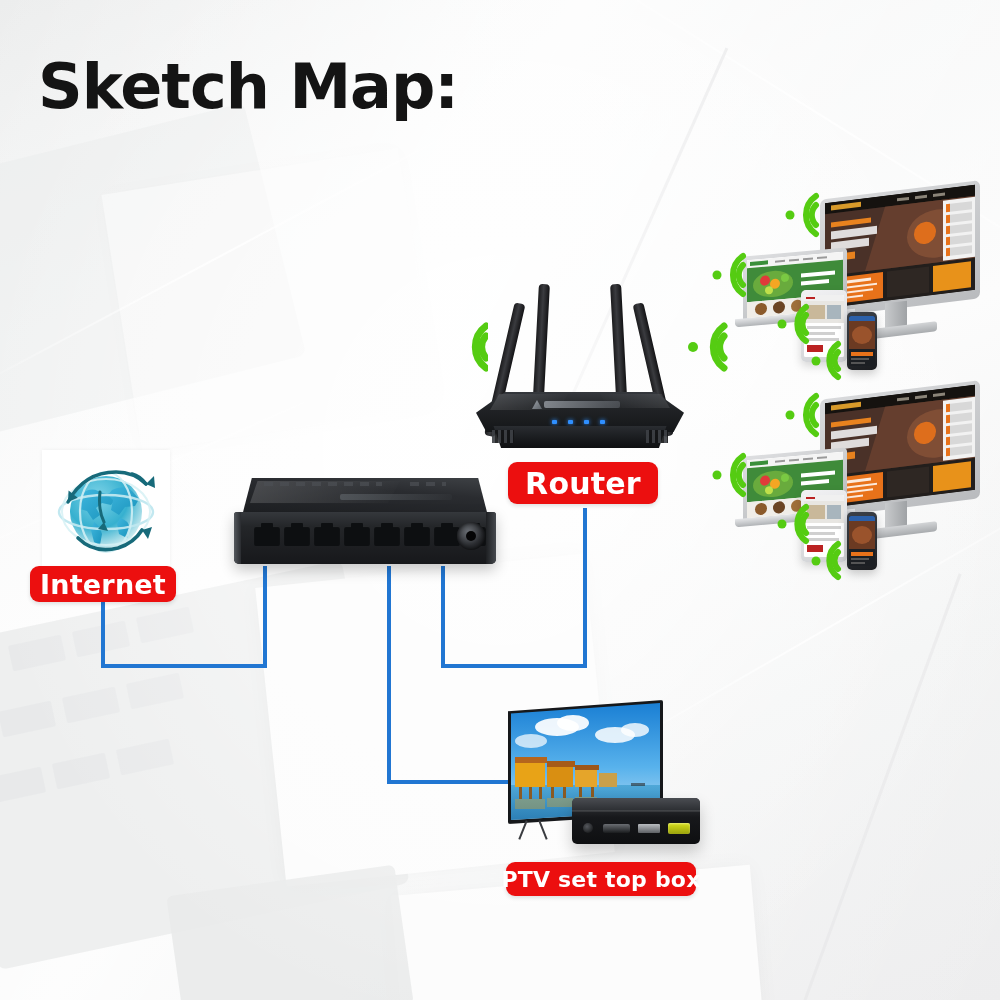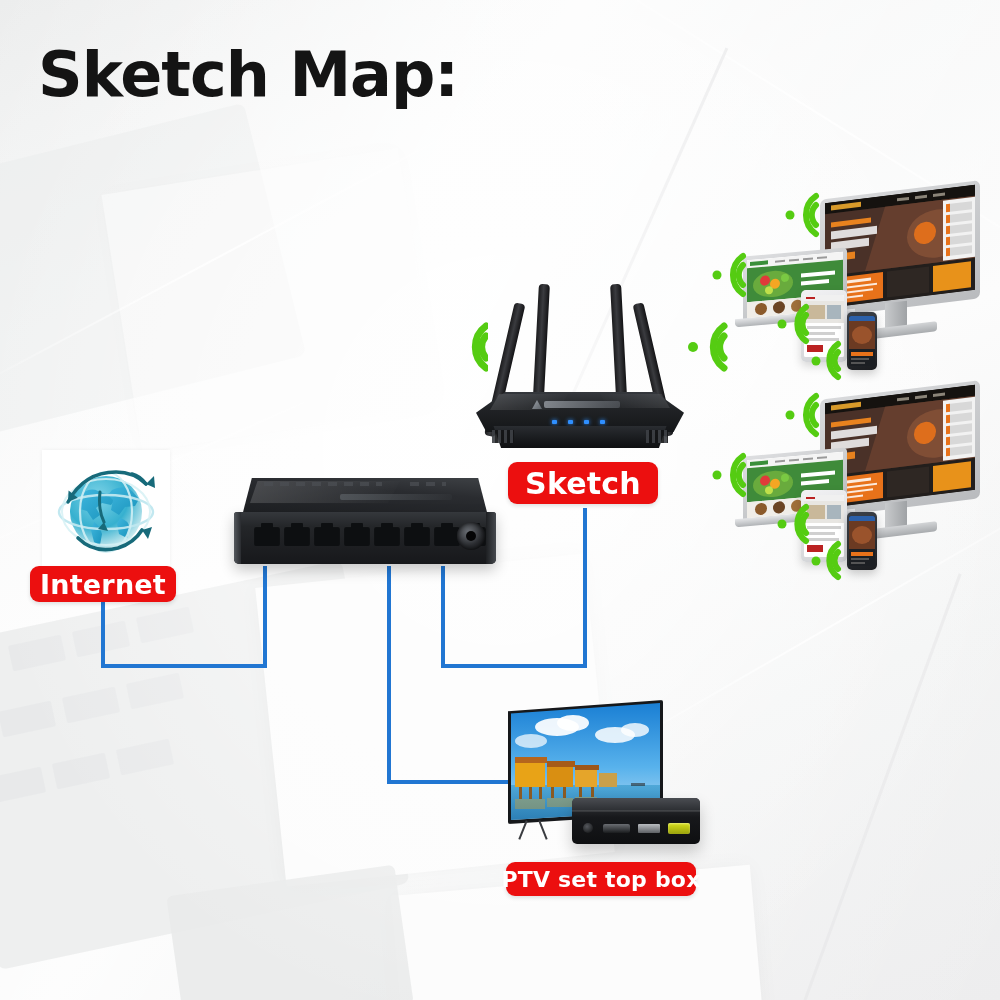--- a/index.html
+++ b/index.html
@@ -17,21 +17,21 @@
       linear-gradient(160deg,#eceded 0%,#f6f7f7 25%,#fbfbfb 48%,#f2f3f3 72%,#ededee 100%);}
   #bg .kb{position:absolute;background:#ebecec;opacity:.85;}
   #bg .kbkey{position:absolute;background:#e6e7e8;border-radius:2px;opacity:.7;}
   #bg .paper{position:absolute;background:#fcfcfc;box-shadow:0 0 22px rgba(0,0,0,.035);}
   #bg .tabletbg{position:absolute;background:#e9eaea;border-radius:6px;opacity:.9;}
   #bg .line{position:absolute;background:#e8e9ea;opacity:.8;}
   #bg .streak{position:absolute;background:linear-gradient(90deg,rgba(255,255,255,0),rgba(255,255,255,.9),rgba(255,255,255,0));height:2px;}
   #bg .vign{position:absolute;inset:0;background:radial-gradient(ellipse at 50% 45%,rgba(255,255,255,.75) 0%,rgba(255,255,255,.3) 45%,rgba(255,255,255,0) 75%);}
 
   
-  #title{position:absolute;left:38px;top:44px;font-size:62px;font-weight:bold;color:#141414;
+  #title{position:absolute;left:38px;top:56px;font-size:62px;font-weight:bold;color:#141414;
          letter-spacing:-1px;line-height:1;white-space:nowrap;}
 
   
   .pill{position:absolute;background:#ec0f0f;color:#fff;font-weight:bold;border-radius:9px;
         display:flex;align-items:center;justify-content:center;white-space:nowrap;
         box-shadow:0 2px 4px rgba(0,0,0,.12);letter-spacing:.2px;}
 
   
   .ln{position:absolute;background:#2176d2;}
 
@@ -244,21 +244,21 @@
 <div class="wifi" style="left:682px;top:316px;">
   <svg width="52" height="62" viewBox="0 0 52 62">
     <g fill="none" stroke="#55cc12" stroke-width="7" stroke-linecap="round">
       <path d="M42 10 a26 26 0 0 0 0 42"></path>
       <path d="M42 20 a16 16 0 0 0 0 22"></path>
     </g>
     <circle cx="11" cy="31" r="5" fill="#55cc12"></circle>
   </svg>
 </div>
 
-<div class="pill" style="left:508px;top:462px;width:150px;height:42px;font-size:30px;">Sketch</div>
+<div class="pill" style="left:508px;top:462px;width:150px;height:42px;font-size:30px;">Router</div>
 
 <div class="dev" style="left:500px;top:700px;width:210px;height:150px;">
 
   <div style="position:absolute;left:8px;top:0px;width:155px;height:124px;
        background:#16181b;border-radius:2px;
        clip-path:polygon(0 9%,100% 0,100% 92%,0 100%);
        box-shadow:0 8px 18px rgba(0,0,0,.18);"></div>
   <div class="tv-screen" style="left:11px;top:3px;width:149px;height:117px;
        clip-path:polygon(0 9%,100% 0,100% 92%,0 100%);">
     <svg width="149" height="117" viewBox="0 0 149 117" preserveAspectRatio="none">

